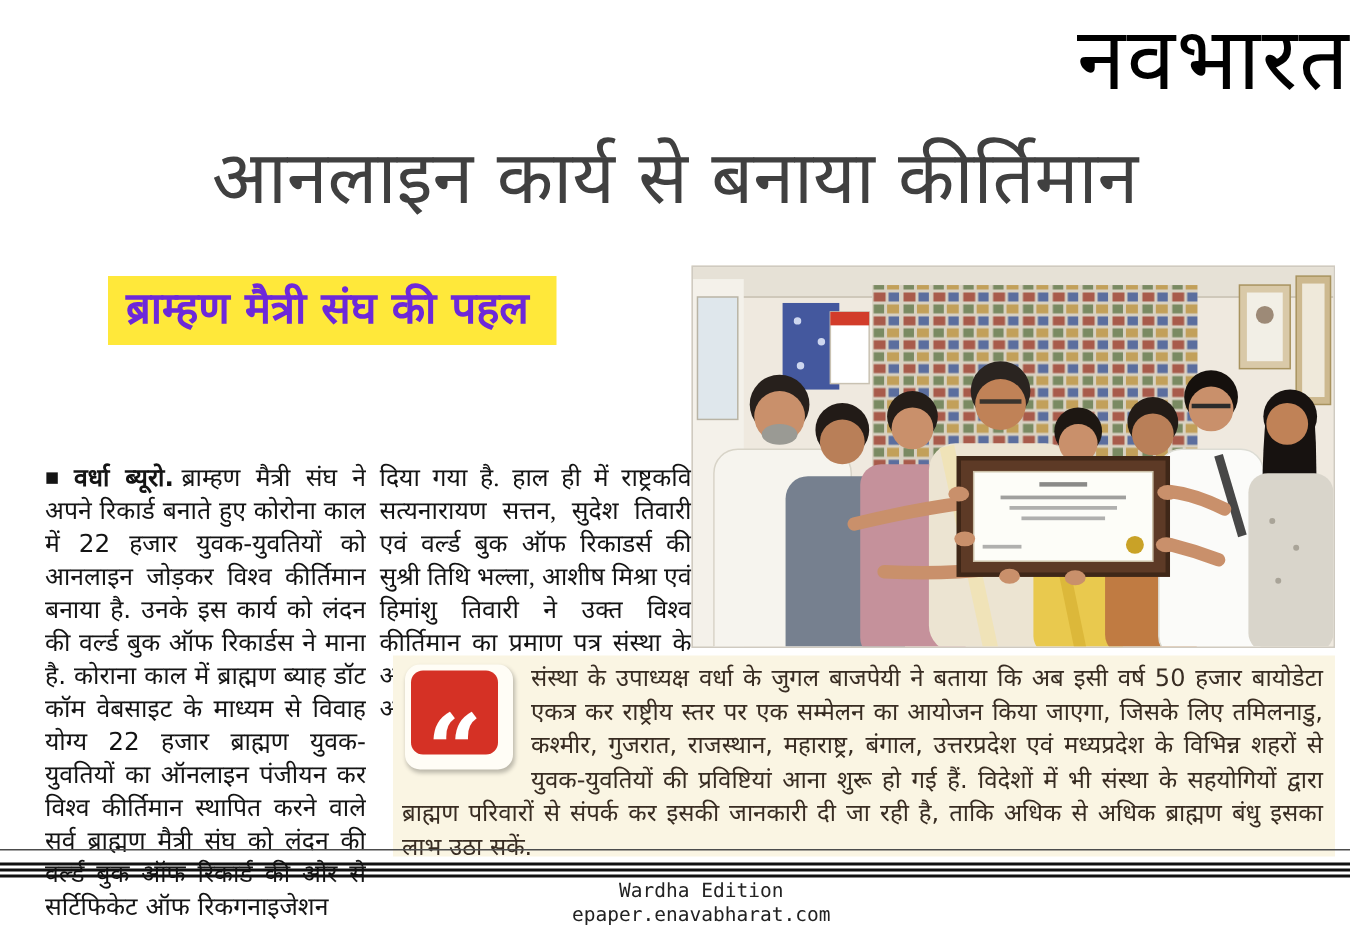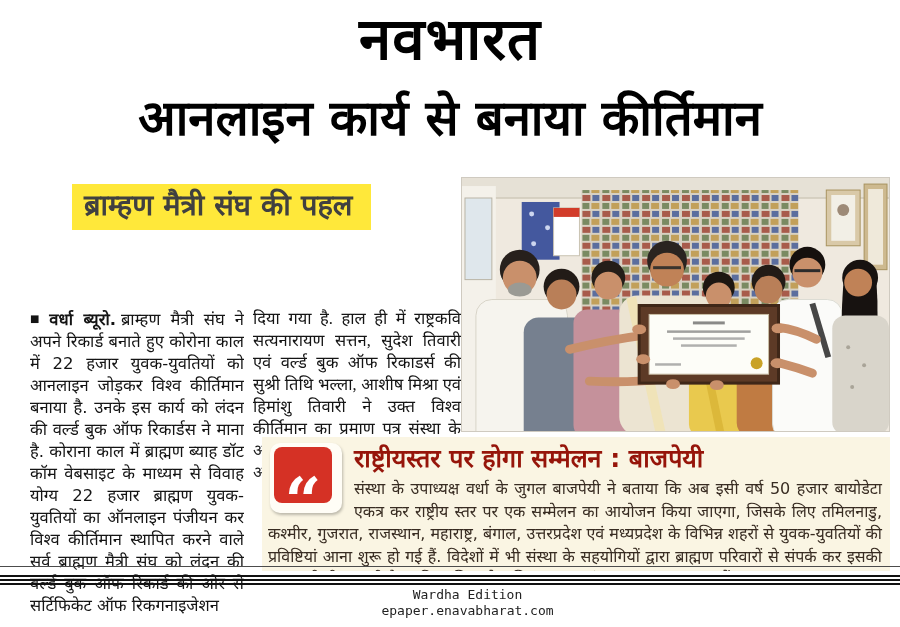--- a/index.html
+++ b/index.html
@@ -1,23 +1,23 @@
 <!DOCTYPE html>
 <html><head>
 <meta charset="utf-8">
 <style>
   html,body{margin:0;padding:0;background:#ffffff;}
   .page{position:relative;width:900px;height:627px;background:#ffffff;overflow:hidden;
         font-family:"DejaVu Sans","Liberation Sans",sans-serif;color:#111;}
-  .masthead{position:absolute;top:0px;left:0;width:100%;text-align:center;
-            font-size:58px;font-weight:700;letter-spacing:1px;color:#000;white-space:nowrap;line-height:78px;}
+  .masthead{position:absolute;top:0px;left:0;width:100%;text-align:right;
+            font-size:58px;font-weight:400;letter-spacing:1px;color:#000;white-space:nowrap;line-height:78px;}
   .headline{position:absolute;top:84px;left:0;width:100%;text-align:center;
-            font-size:49px;font-weight:700;color:#000000;white-space:nowrap;line-height:70px;}
+            font-size:49px;font-weight:400;color:#404040;white-space:nowrap;line-height:70px;}
   .subhead-wrap{position:absolute;top:184px;left:72px;}
-  .subhead{display:inline-block;background:#ffe83a;color:#404040;font-size:29px;font-weight:700;
+  .subhead{display:inline-block;background:#ffe83a;color:#6d28d9;font-size:29px;font-weight:700;
            padding:3px 18px 7px 12px;white-space:nowrap;line-height:36px;}
   .col{position:absolute;top:260px;font-size:16.5px;line-height:22px;text-align:justify;color:#141414;margin-top:48px;}
   .col1{left:30px;width:214px;height:312px;overflow:hidden;}
   .col2{left:253px;width:208px;height:190px;overflow:hidden;font-family:Liberation Serif, serif;}
   .byline-bullet{font-size:10px;vertical-align:3px;margin-right:5px;}
   .byline{font-weight:700;margin-right:5px;}
   .photo{position:absolute;left:461px;top:177px;width:429px;height:255px;border:1px solid #cfcac0;
          box-sizing:border-box;overflow:hidden;background:#efe9df;}
   .photo svg{display:block;width:100%;height:100%;}
   .quotebox{position:absolute;left:262px;top:437px;width:628px;height:134px;background:#faf5e3;
@@ -157,21 +157,20 @@
         <ellipse cx="318" cy="151" rx="7" ry="5" fill="#c9906b"></ellipse>
         <ellipse cx="317" cy="186" rx="7" ry="5" fill="#c9906b"></ellipse>
       </g>
     </svg>
   </div>
 
   <div class="quotebox">
     <div class="qicon-card">
       <div class="qicon">“</div>
     </div>
-    <div class="qhead">राष्ट्रीयस्तर पर होगा सम्मेलन : बाजपेयी</div>
     <div class="qbody">संस्था के उपाध्यक्ष वर्धा के जुगल बाजपेयी ने बताया कि अब इसी वर्ष 50 हजार बायोडेटा एकत्र कर राष्ट्रीय स्तर पर एक सम्मेलन का आयोजन किया जाएगा, जिसके लिए तमिलनाडु, कश्मीर, गुजरात, राजस्थान, महाराष्ट्र, बंगाल, उत्तरप्रदेश एवं मध्यप्रदेश के विभिन्न शहरों से युवक-युवतियों की प्रविष्टियां आना शुरू हो गई हैं. विदेशों में भी संस्था के सहयोगियों द्वारा ब्राह्मण परिवारों से संपर्क कर इसकी जानकारी दी जा रही है, ताकि अधिक से अधिक ब्राह्मण बंधु इसका लाभ उठा सकें.</div>
   </div>
 
   <div class="rule-a"></div>
   <div class="rule-b rb1"></div>
   <div class="rule-b rb2"></div>
   <div class="rule-b rb3"></div>
 
   <div class="footer">
     <div>Wardha Edition</div>

